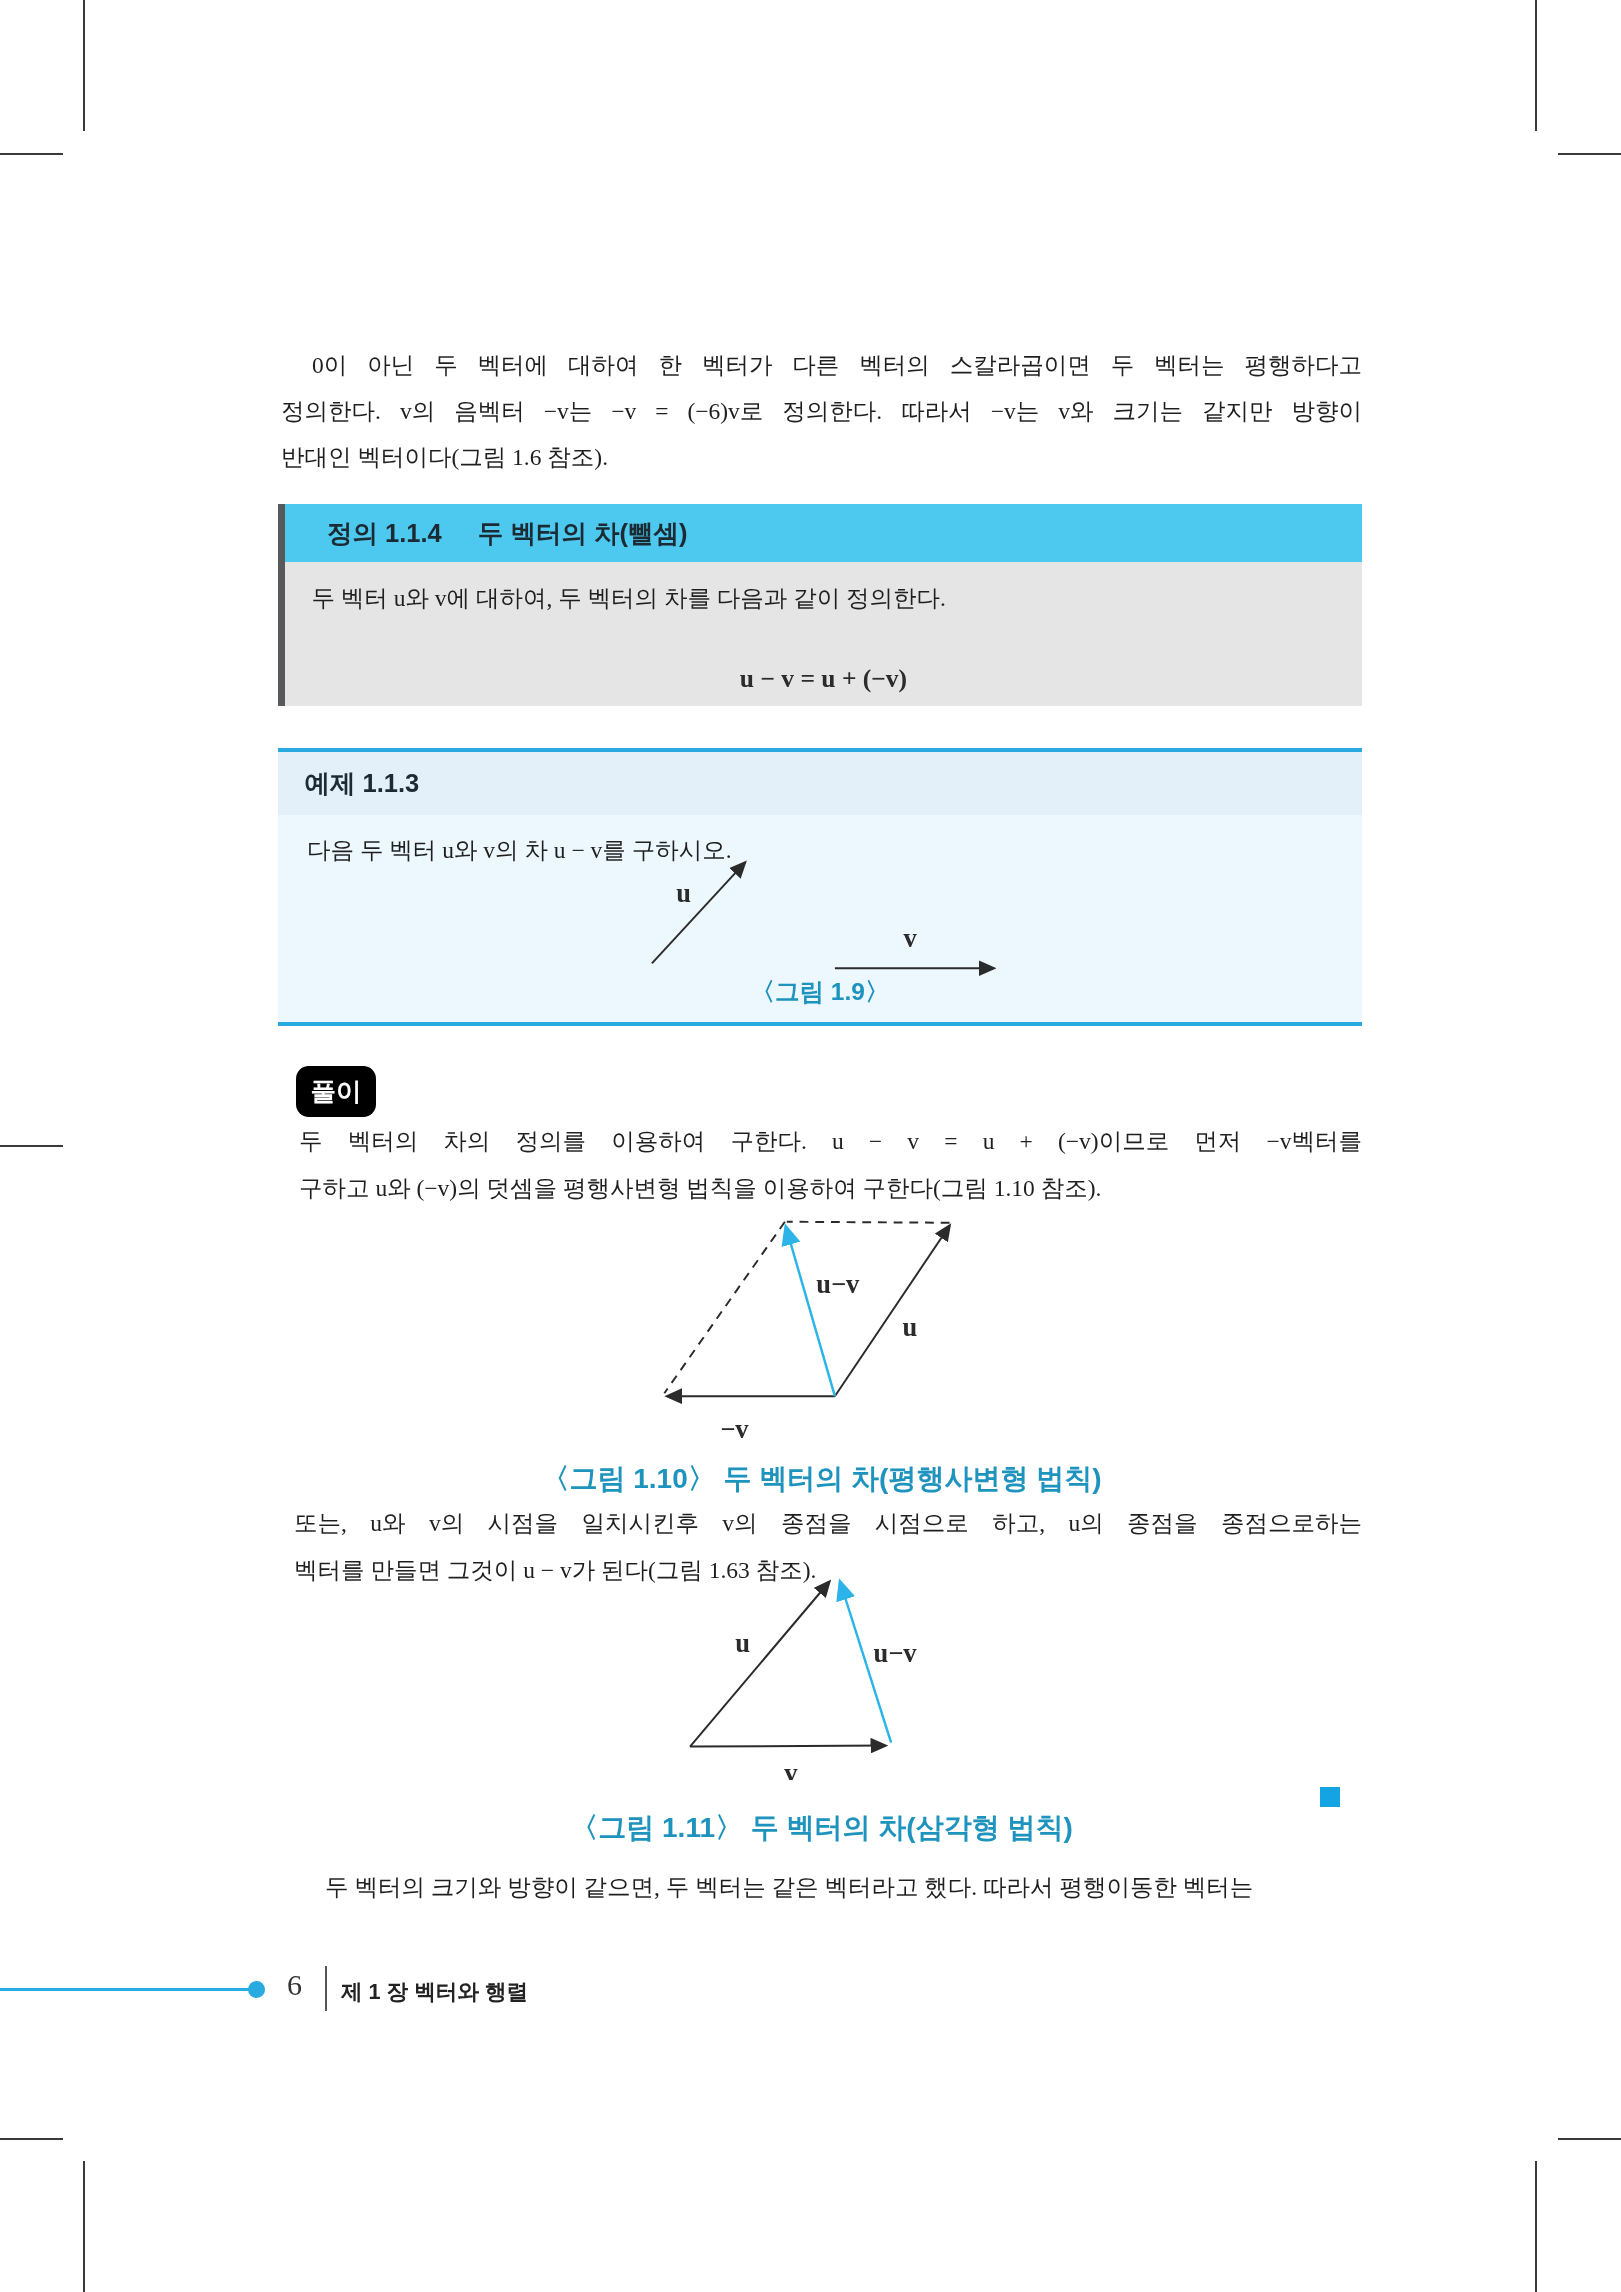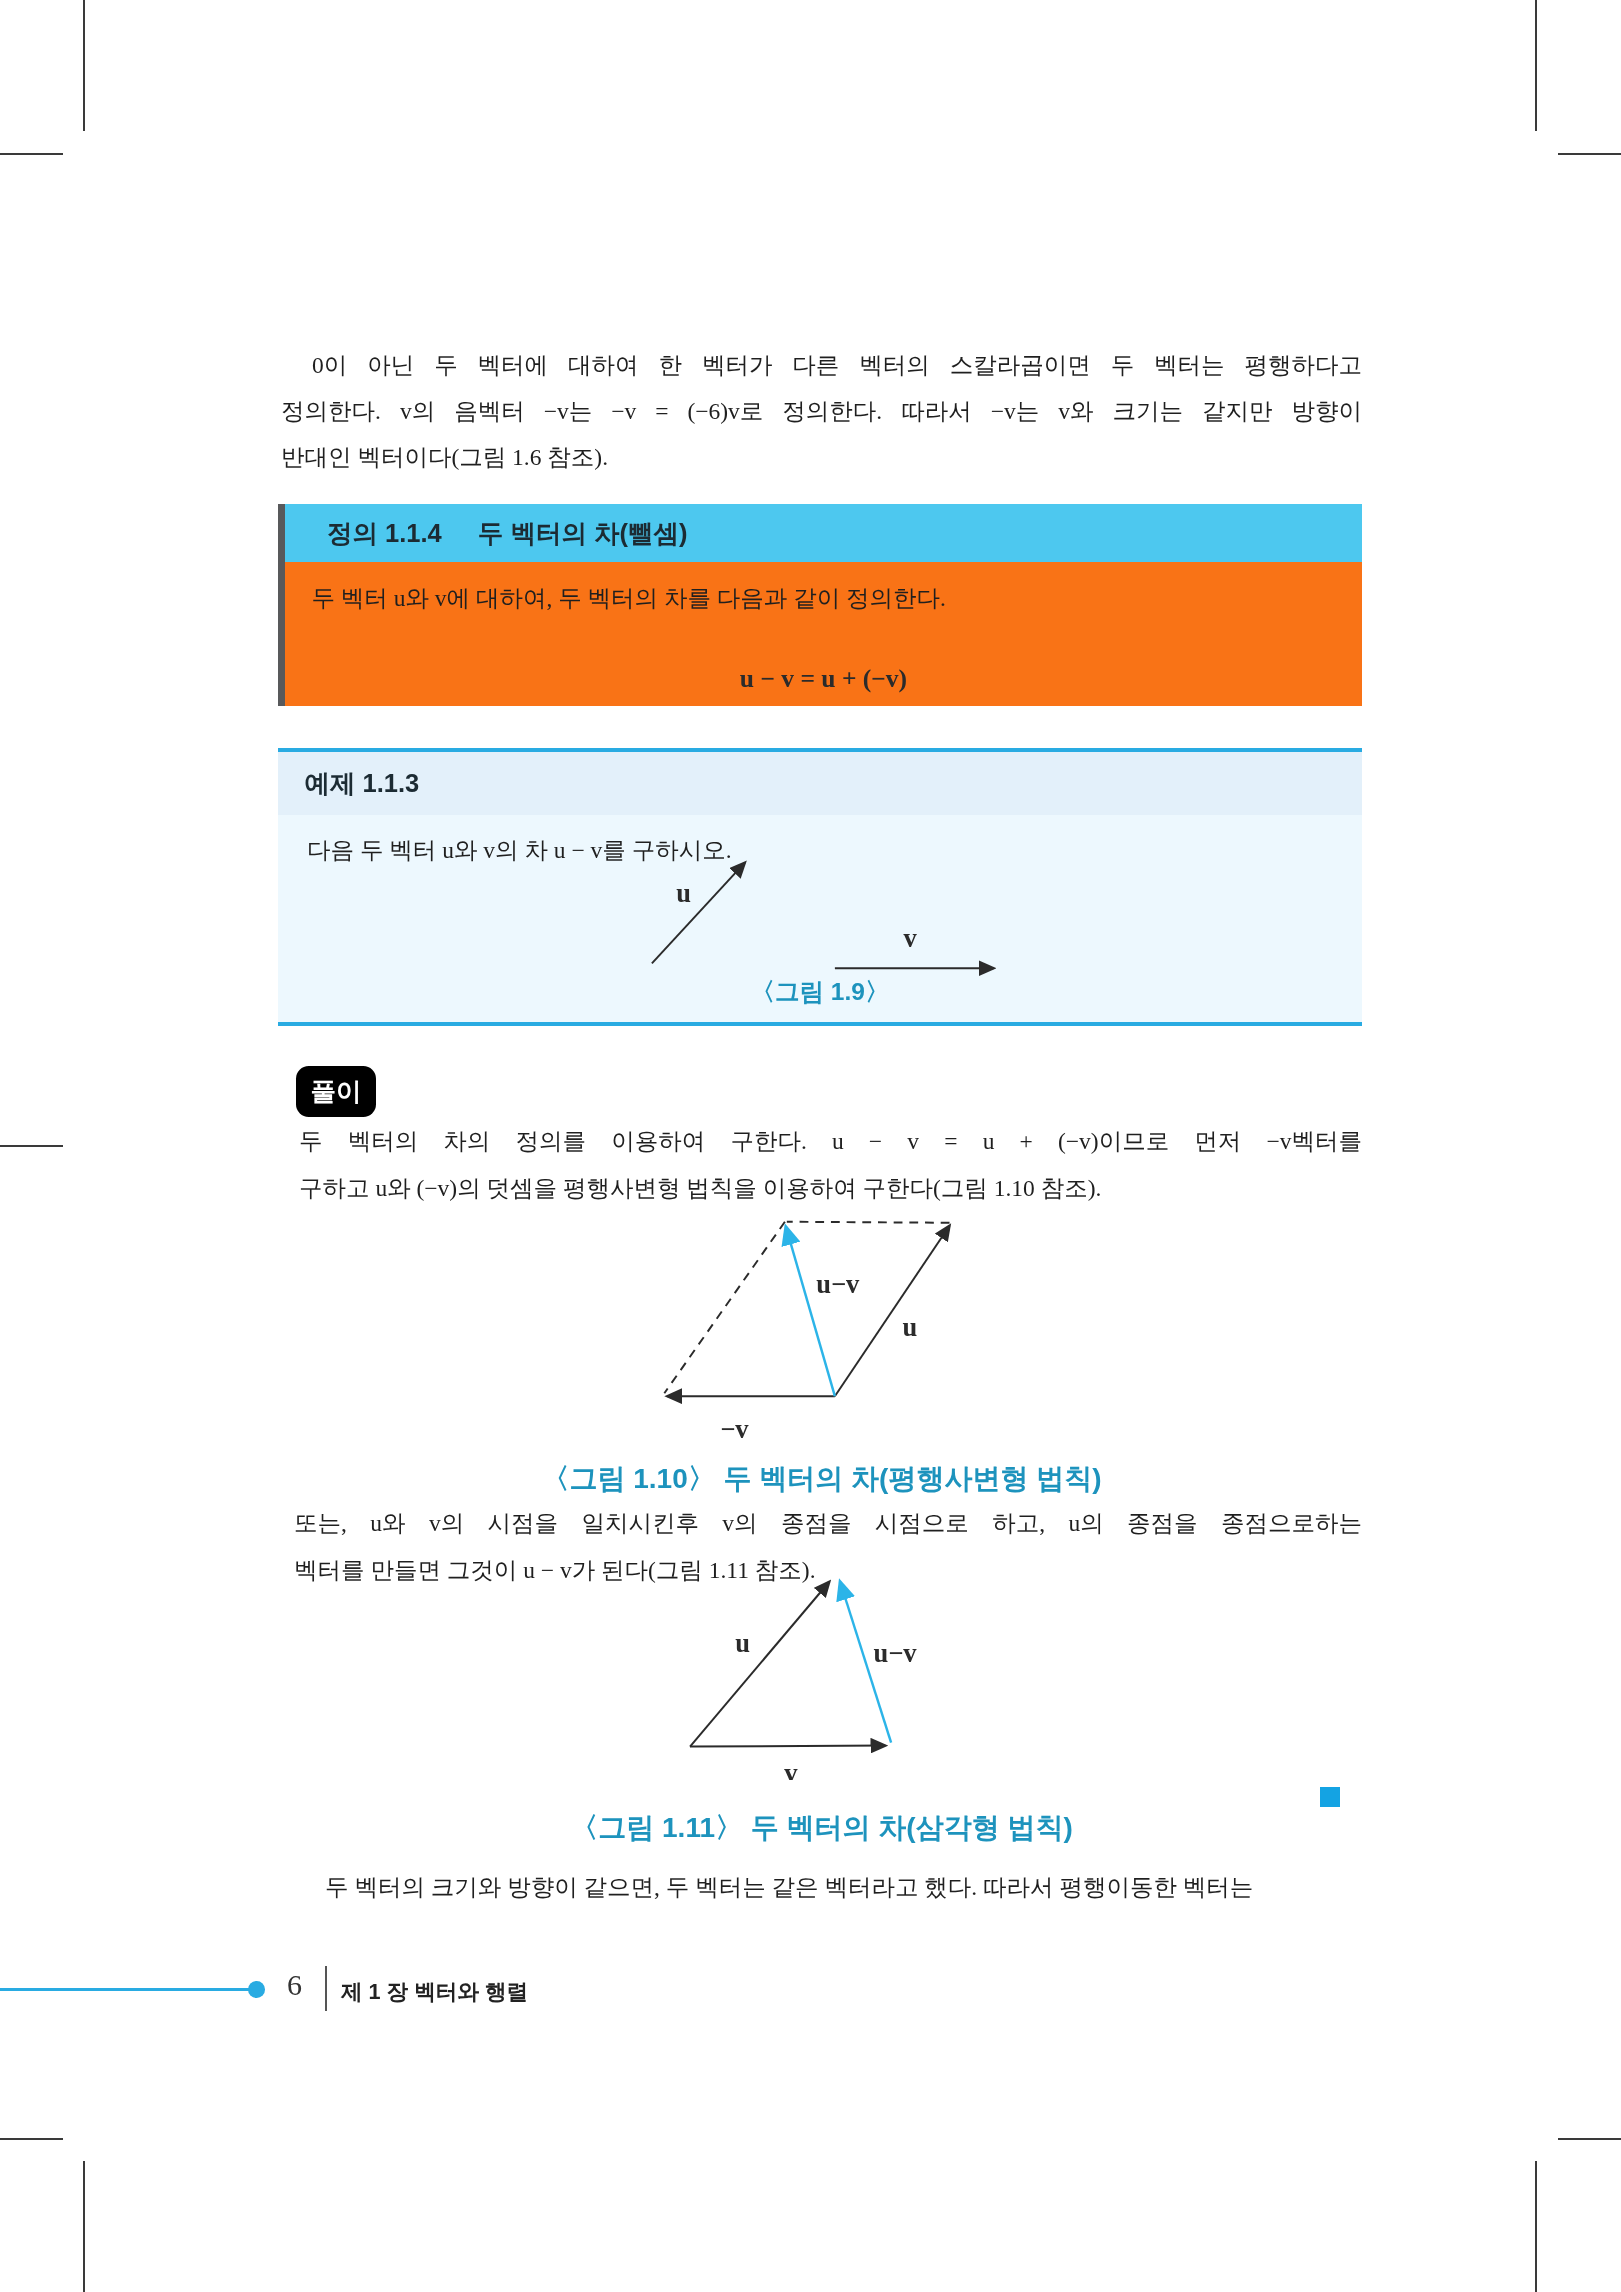--- a/index.html
+++ b/index.html
@@ -13,21 +13,21 @@
   .body-text{font-size:23.5px;line-height:46px;color:#1f1f1f;}
   .jline{text-align:justify;text-align-last:justify;}
   .ind{text-indent:31px;}
   .crop{background:#3a3a3a;}
   
   .def-box{left:278px;top:504px;width:1084px;height:202px;}
   .def-bar{left:0;top:0;width:6.9px;height:202px;background:#58595b;}
   .def-head{left:6.9px;top:0;right:0;height:58px;background:#4dc8ef;line-height:58px;
     font-weight:bold;font-size:25.5px;color:#1c2b33;padding-left:42px;box-sizing:border-box;}
   .def-title{margin-left:29px;}
-  .def-body{left:6.9px;top:58px;right:0;height:144px;background:#f97316;}
+  .def-body{left:6.9px;top:58px;right:0;height:144px;background:#e5e5e5;}
   .def-text{left:26.5px;top:19.6px;font-size:23.5px;}
   .formula{left:0;top:102px;width:100%;text-align:center;font-size:25.5px;font-weight:bold;color:#2b2b2b;}
   
   .ex-box{left:278px;top:748px;width:1084px;height:278px;}
   .blue-rule{left:0;width:100%;height:3.9px;background:#29abe2;}
   .ex-head-band{left:0;top:3.9px;width:100%;height:63px;background:#e3f0fa;}
   .ex-body-band{left:0;top:67px;width:100%;height:208px;background:#edf8fe;}
   .ex-label{left:26.5px;top:3.9px;height:63px;line-height:63px;font-weight:bold;font-size:25.5px;color:#1c2b33;}
   .ex-text{left:29px;top:86px;font-size:23.5px;}
   .fig-caption{width:1081px;left:281px;text-align:center;font-weight:bold;font-size:28px;color:#1d93bd;
@@ -129,21 +129,21 @@
     <line class="vec" x1="852" y1="1425" x2="681" y2="1425" marker-end="url(#ahd2)"></line>
     <line class="vec-cyan" x1="852" y1="1425" x2="802" y2="1252" marker-end="url(#ahc2)"></line>
     <text class="vlabel" x="833" y="1320">u−v</text>
     <text class="vlabel" x="921" y="1364">u</text>
     <text class="vlabel" x="735" y="1468">−v</text>
   </svg>
   <div class="abs fig-caption" style="top:1460px;">〈그림 1.10〉 두 벡터의 차(평행사변형 법칙)</div>
 
   <div class="abs body-text" style="left:294px;top:1500px;width:1068px;line-height:47px;">
     <div class="jline">또는, u와 v의 시점을 일치시킨후 v의 종점을 시점으로 하고, u의 종점을 종점으로하는</div>
-    <div>벡터를 만들면 그것이 u − v가 된다(그림 1.11 참조).</div>
+    <div>벡터를 만들면 그것이 u − v가 된다(그림 1.63 참조).</div>
   </div>
 
   <svg class="abs" style="left:588px;top:1564px;" width="412" height="216" viewBox="600 1596 420 220">
     <defs>
       <marker id="ahd3" markerWidth="9" markerHeight="8" refX="7.5" refY="4" orient="auto">
         <path d="M0,0 L9,4 L0,8 Z" fill="#2b2b2b"></path>
       </marker>
       <marker id="ahc3" markerWidth="9" markerHeight="8" refX="7.5" refY="4" orient="auto">
         <path d="M0,0 L9,4 L0,8 Z" fill="#2cb4e8"></path>
       </marker>

